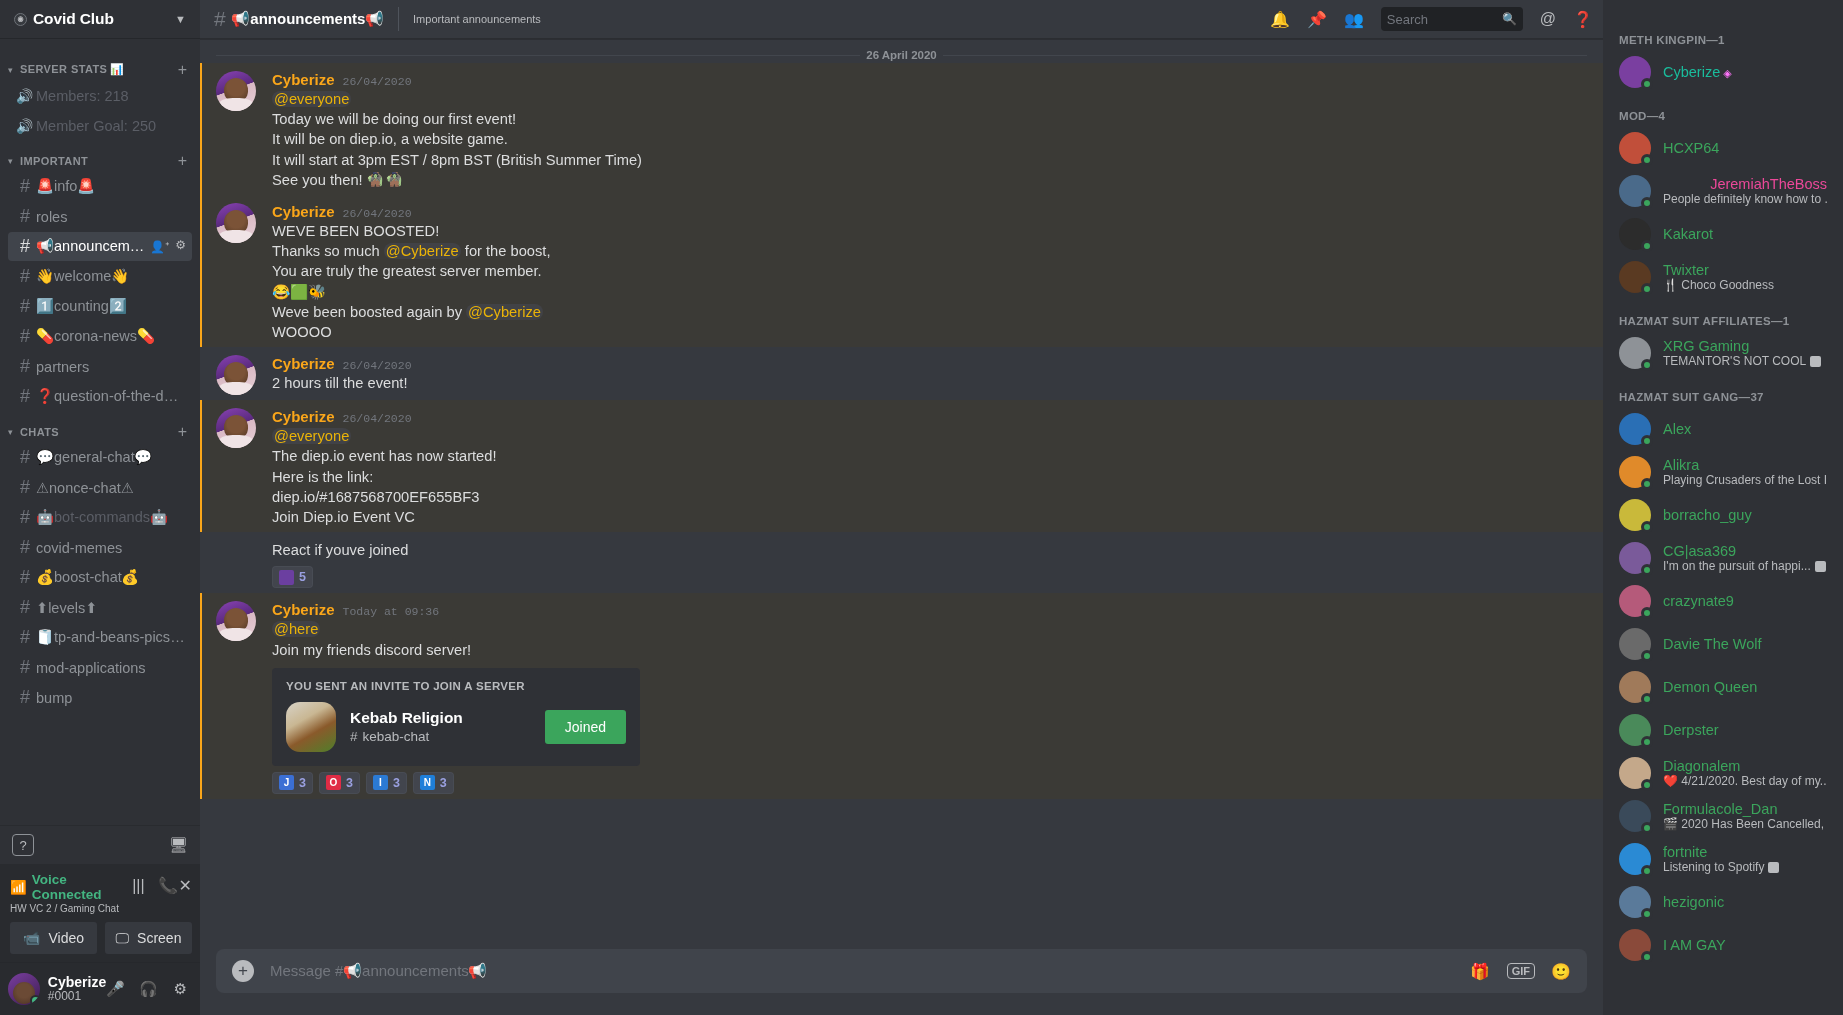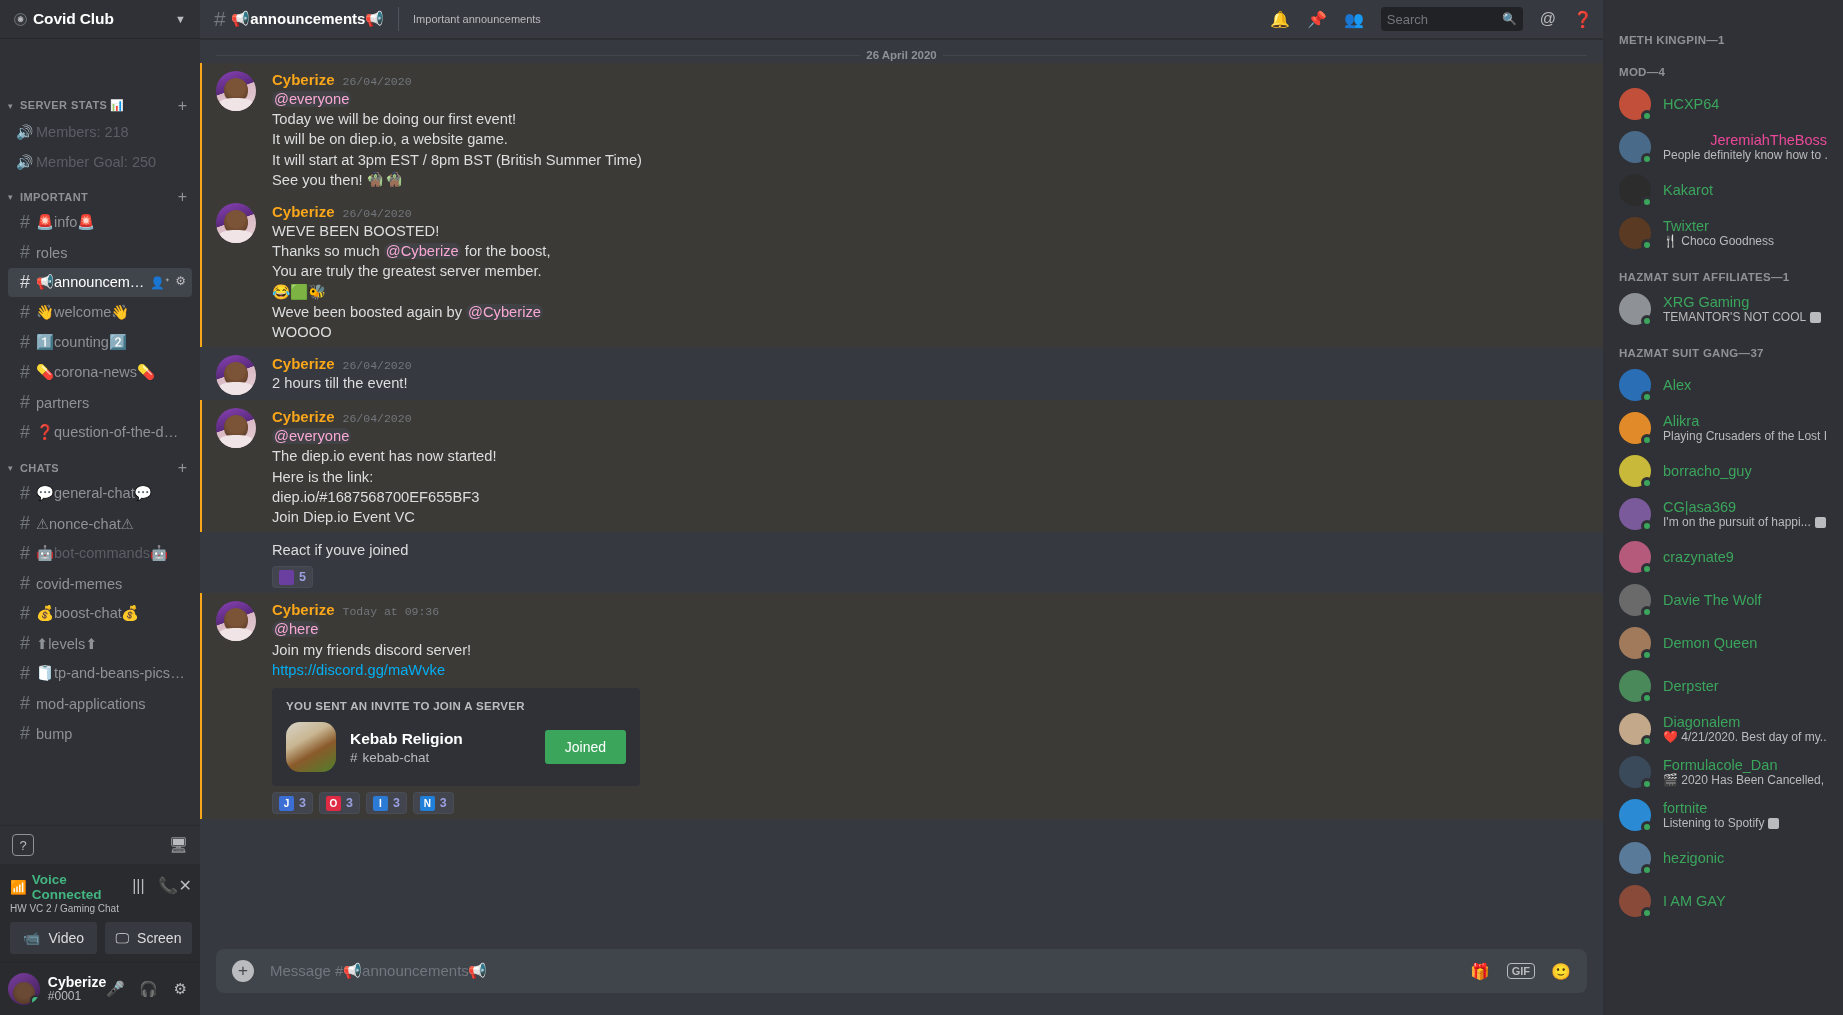--- a/index.html
+++ b/index.html
@@ -6,21 +6,21 @@
   html, body {
     width: 1843px; height: 1015px;
     background: #36393f;
     font-family: "Liberation Sans", sans-serif;
     overflow: hidden;
     color: #dcddde;
   }
   .app { display: flex; width: 1843px; height: 1015px; }
 
   
-  .sidebar { width: 200px; background: #2f3136; display: flex; flex-direction: column; flex: 0 0 200px; position: relative; gap: 36px; }
+  .sidebar { width: 200px; background: #2f3136; display: flex; flex-direction: column; flex: 0 0 200px; position: relative; }
   .server-header {
     height: 39px; display: flex; align-items: center; padding: 0 14px;
     border-bottom: 1px solid #25272b; cursor: pointer; flex: 0 0 39px;
   }
   .server-header .sname { font-size: 15.5px; font-weight: bold; color: #fff; letter-spacing: -0.1px; display:flex; align-items:center; gap:6px;}
   .server-badge { width:13px;height:13px;border-radius:50%;background:#72767d22;border:1px solid #6e7278; display:inline-flex;align-items:center;justify-content:center;font-size:7px;color:#b9bbbe;}
   .chev { margin-left: auto; color: #b9bbbe; font-size: 11px; }
 
   .channels { flex: 1 1 auto; overflow: hidden; padding-top: 10px; }
   .cat { display: flex; align-items: center; padding: 14px 8px 4px 8px; cursor: pointer; }
@@ -83,21 +83,21 @@
   .msg.mention { background:#3b3a36; border-left:2px solid #faa61a; padding-left:14px; }
   .avatar { width:40px;height:40px;border-radius:50%;flex:0 0 40px; margin-right:16px; position:relative; overflow:hidden;
             background: linear-gradient(160deg,#8a43b5 0%, #5a2a7d 45%, #d9b9c4 46%, #e8d2d8 100%); }
   .avatar::before{content:'';position:absolute;left:8px;top:7px;width:24px;height:24px;border-radius:50% 50% 45% 45%;background:radial-gradient(circle at 50% 38%, #7b5337 45%, #4e3422 100%);}
   .avatar::after{content:'';position:absolute;left:3px;top:27px;width:34px;height:16px;border-radius:40% 40% 0 0;background:#f0e4e6;}
   .mbody { flex:1 1 auto; min-width:0;}
   .mhead { display:flex; align-items:baseline; gap:8px; margin-bottom:1px;}
   .mname { color:#faa61a; font-size:15px; font-weight:600; cursor:pointer;}
   .mtime { color:#72767d; font-size:11.5px;font-family:Liberation Mono, monospace; }
   .mline { font-size:14.7px; color:#dcddde; line-height:1.375; }
-  .mention-tag { color:#f9a8d4; background:rgba(114,137,218,.1); border-radius:8px; padding:0 2px; cursor:pointer;}
+  .mention-tag { color:#eab308; background:rgba(114,137,218,.1); border-radius:8px; padding:0 2px; cursor:pointer;}
   .link { color:#00aff4; cursor:pointer; }
 
   .reactions { display:flex; gap:6px; margin-top:6px; }
   .reaction { height:22px; background:#42454d; border:1px solid #4f545c7a; border-radius:4px; display:flex; align-items:center; gap:5px; padding:0 6px; cursor:pointer;}
   .reaction .rc { font-size:12.5px; color:#9aa0e0; font-weight:600;}
   .remoji { width:15px;height:15px;border-radius:2px; display:inline-block; }
 
   .invite {
     width: 368px; background:#2f3136; border-radius:4px; padding:12px 14px 14px 14px; margin-top:8px;
   }
@@ -382,21 +382,20 @@
         </div>
         <div class="msg mention">
           <div class="avatar"></div>
           <div class="mbody">
             <div class="mhead">
               <span class="mname">Cyberize</span>
               <span class="mtime">Today at 09:36</span>
             </div>
             <div class="mline"><span class="mention-tag">@here</span></div>
             <div class="mline">Join my friends discord server!</div>
-            <div class="mline"><span class="link">https://discord.gg/maWvke</span></div>
             <div class="invite">
               <div class="invite-h">YOU SENT AN INVITE TO JOIN A SERVER</div>
               <div class="invite-b">
                 <div class="invite-icon"></div>
                 <div class="invite-meta">
                   <div class="invite-name">Kebab Religion</div>
                   <div class="invite-ch">
                     <span>#</span>
                     <span class="ivch">kebab-chat</span>
                   </div>
@@ -434,20 +433,28 @@
           <span>🎁</span>
           <span class="gif">GIF</span>
           <span>🙂</span>
         </div>
       </div>
     </div>
   </div>
 
   <div class="members" id="members">
       <div class="mcat">METH KINGPIN—1</div>
+      <div class="member">
+        <div class="mav" style="background: rgb(122, 63, 160);">
+          <span class="dot" style="background: rgb(59, 165, 92);"></span>
+        </div>
+        <div class="mtxt">
+          <div class="mnm" style="color: rgb(26, 188, 156);">Cyberize<span class="boost-dia"> ◈</span></div>
+        </div>
+      </div>
       <div class="mcat">MOD—4</div>
       <div class="member">
         <div class="mav" style="background: rgb(193, 79, 58);">
           <span class="dot" style="background: rgb(59, 165, 92);"></span>
         </div>
         <div class="mtxt">
           <div class="mnm" style="color: rgb(59, 165, 92);">HCXP64</div>
         </div>
       </div>
       <div class="member">

